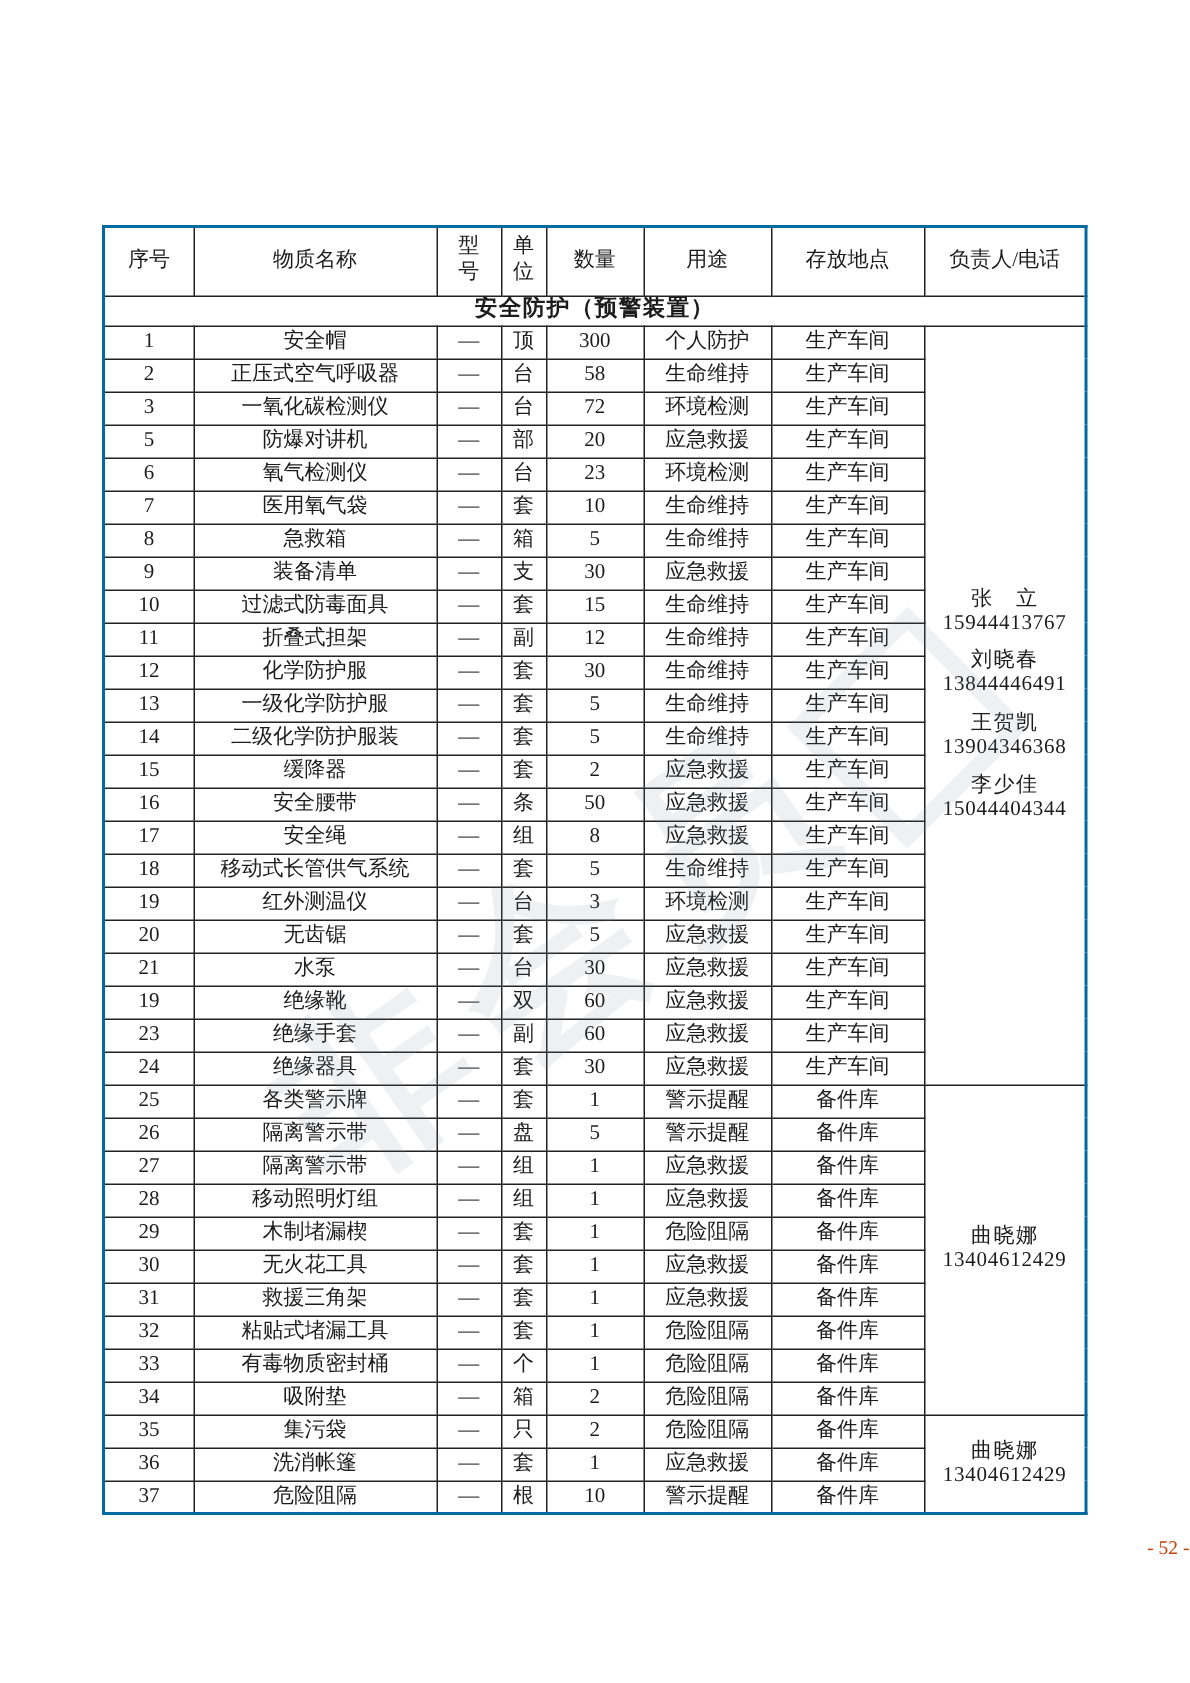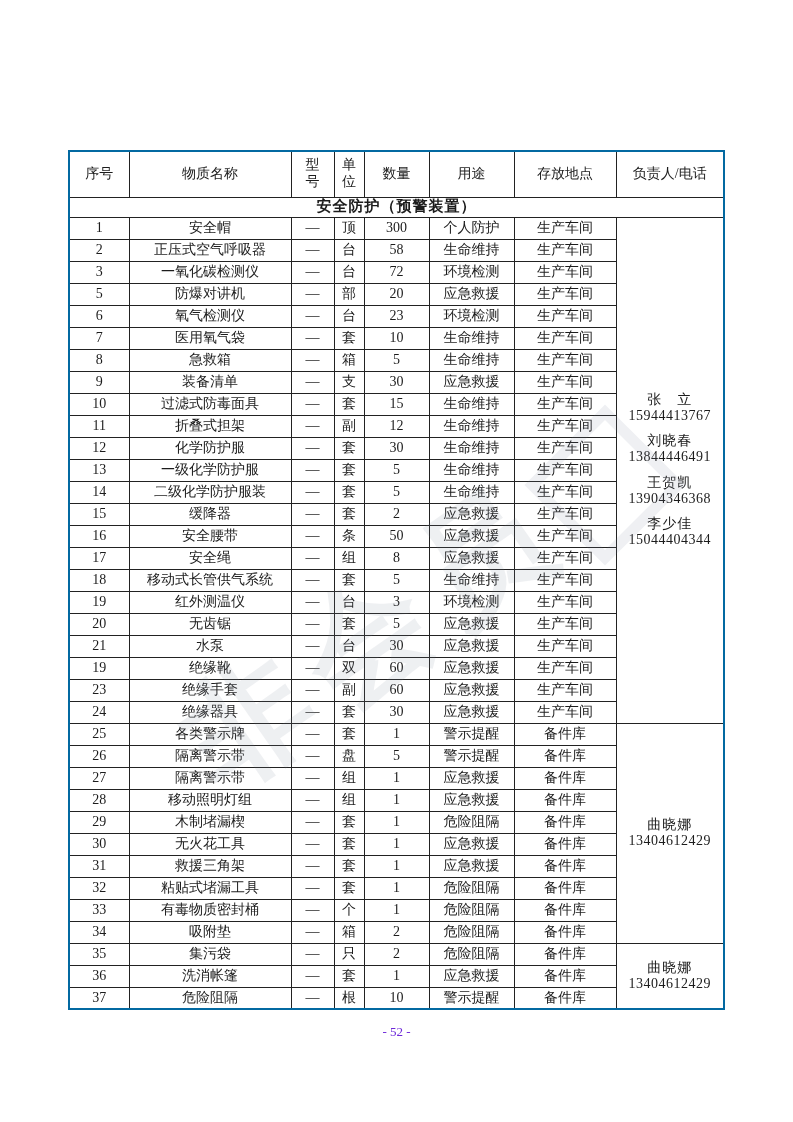--- a/index.html
+++ b/index.html
@@ -29,22 +29,22 @@
   tr.section-row td{font-weight:bold;font-size:15px;letter-spacing:1px;}
   tr.data-row{height:22px;}
   .vert{width:1em;margin:0 auto;word-break:break-all;line-height:1.2;}
   td.contact-cell{font-size:14px;line-height:1.25;}
   .contact-pair{margin:9px 0;}
   .contact-pair:first-child{margin-top:0;}
   .contact-pair:last-child{margin-bottom:0;}
   .contact-name{letter-spacing:1px;}
   .contact-phone{letter-spacing:0.5px;}
   .page-footer{
-    position:absolute;left:0;top:1024px;width:100%;text-align:center;
-    font-size:13px;color:#6d28d9;
+    position:absolute;left:0;top:1024px;width:100%;text-align:right;
+    font-size:13px;color:#c2410c;
   }
   .watermark-layer{position:absolute;left:0;top:0;width:100%;height:100%;
     pointer-events:none;z-index:2;}
   .watermark-text{
     position:absolute;left:105px;top:430px;width:520px;
     font-size:125px;font-weight:bold;color:#7d8799;opacity:0.12;
     transform:rotate(-35deg);transform-origin:left top;
     letter-spacing:18px;white-space:nowrap;
     left:150px;top:690px;
   }

